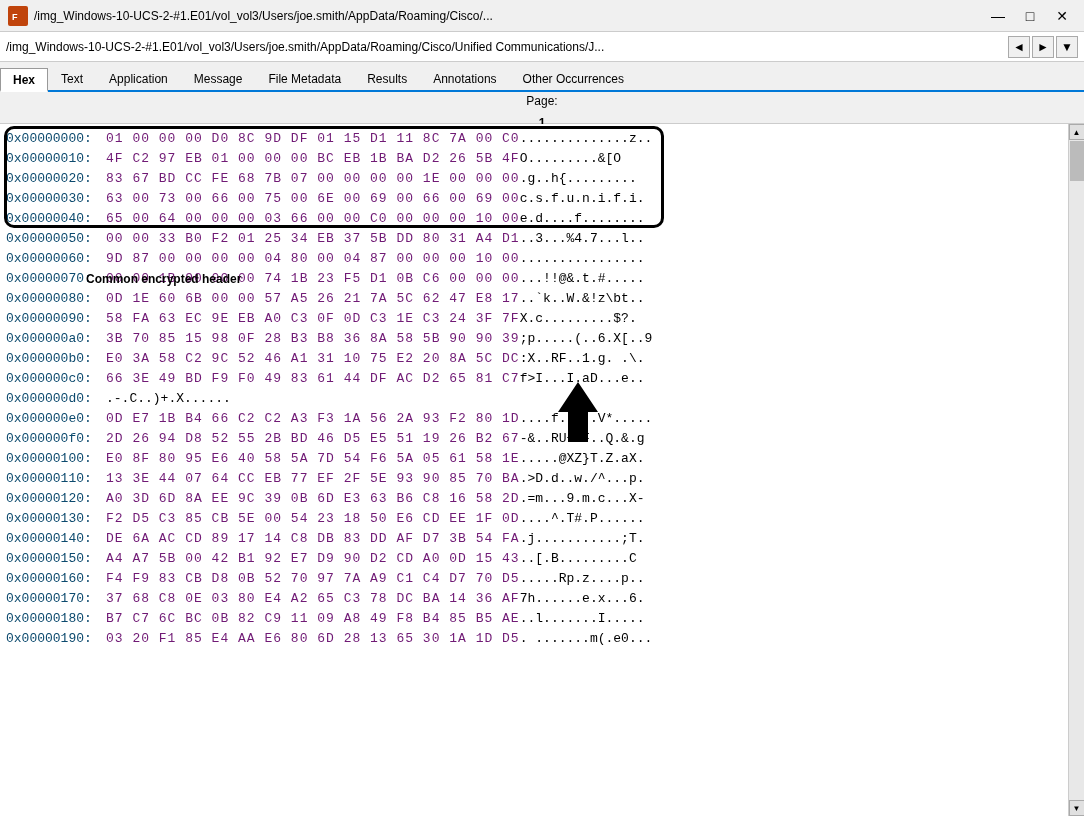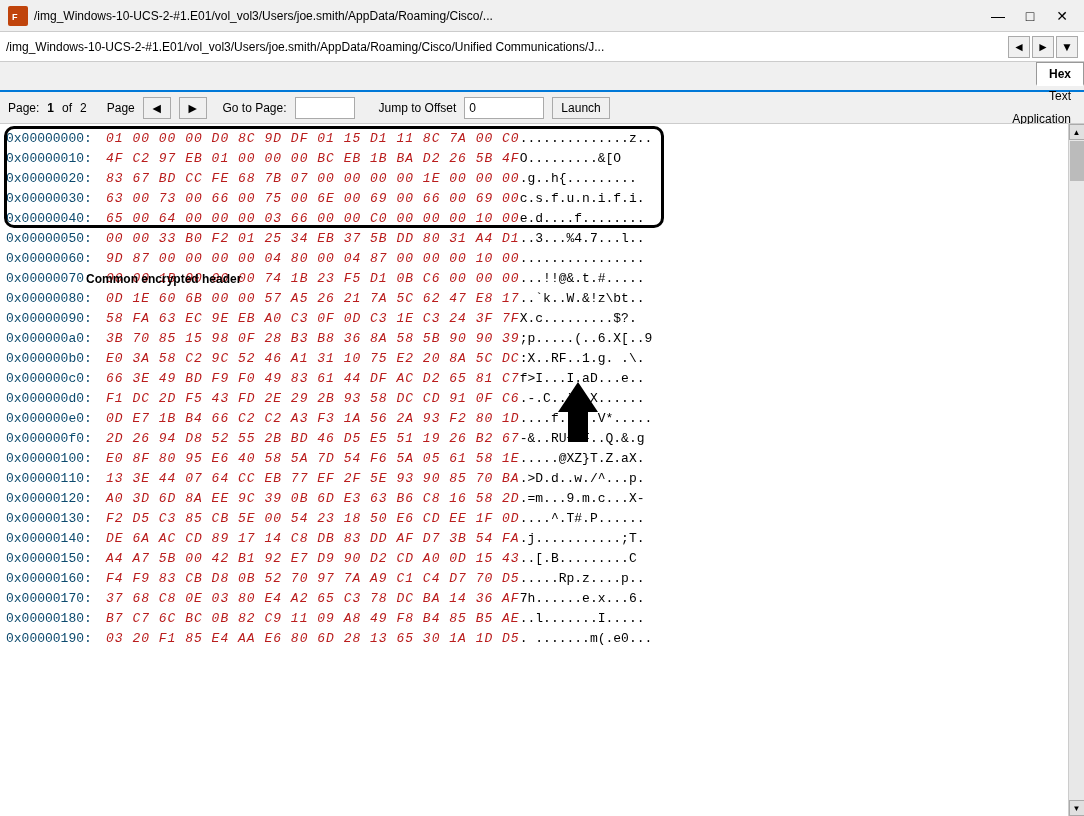--- a/index.html
+++ b/index.html
@@ -83,21 +83,20 @@
       align-items: center;
       justify-content: center;
     }
     .tabs-bar {
       background: #f0f0f0;
       height: 30px;
       display: flex;
       align-items: flex-end;
       padding: 0 0;
       border-bottom: 2px solid #0078d7;
-      flex-direction: column;
     }
     .tab {
       padding: 4px 12px;
       font-size: 12px;
       cursor: pointer;
       border: 1px solid transparent;
       border-bottom: none;
       background: transparent;
       color: #000;
       height: 24px;
@@ -112,20 +111,21 @@
       margin-bottom: -2px;
     }
     .toolbar {
       background: #f0f0f0;
       height: 32px;
       display: flex;
       align-items: center;
       padding: 2px 8px;
       border-bottom: 1px solid #ccc;
       gap: 8px;
+      flex-direction: column;
     }
     .toolbar-input {
       width: 40px;
       height: 22px;
       border: 1px solid #aaa;
       padding: 0 4px;
       font-size: 12px;
       background: #fff;
     }
     .toolbar-btn {
@@ -178,24 +178,23 @@
       height: 20px;
       padding: 0 6px;
       white-space: nowrap;
     }
     .hex-addr {
       color: #0c4a6e;
       min-width: 100px;
       font-weight: normal;
     }
     .hex-bytes {
-      color: #b91c1c;
+      color: #701a75;
       min-width: 390px;
       letter-spacing: 1px;
-      font-style: italic;
     }
     .hex-ascii {
       color: #000;
       min-width: 200px;
     }
     .scrollbar {
       width: 16px;
       background: #f0f0f0;
       border-left: 1px solid #ccc;
       display: flex;
@@ -405,21 +404,20 @@
             <span class="hex-bytes">E0 3A 58 C2  9C 52 46 A1  31 10 75 E2  20 8A 5C DC</span>
             <span class="hex-ascii">:X..RF..1.g. .\.</span>
           </div>
           <div class="hex-row">
             <span class="hex-addr">0x000000c0:</span>
             <span class="hex-bytes">66 3E 49 BD  F9 F0 49 83  61 44 DF AC  D2 65 81 C7</span>
             <span class="hex-ascii">f&gt;I...I.aD...e..</span>
           </div>
           <div class="hex-row">
             <span class="hex-addr">0x000000d0:</span>
-            <span class="hex-bytes">F1 DC 2D F5  43 FD 2E 29  2B 93 58 DC  CD 91 0F C6</span>
             <span class="hex-ascii">.-.C..)+.X......</span>
           </div>
           <div class="hex-row">
             <span class="hex-addr">0x000000e0:</span>
             <span class="hex-bytes">0D E7 1B B4  66 C2 C2 A3  F3 1A 56 2A  93 F2 80 1D</span>
             <span class="hex-ascii">....f.....V*.....</span>
           </div>
           <div class="hex-row">
             <span class="hex-addr">0x000000f0:</span>
             <span class="hex-bytes">2D 26 94 D8  52 55 2B BD  46 D5 E5 51  19 26 B2 67</span>

